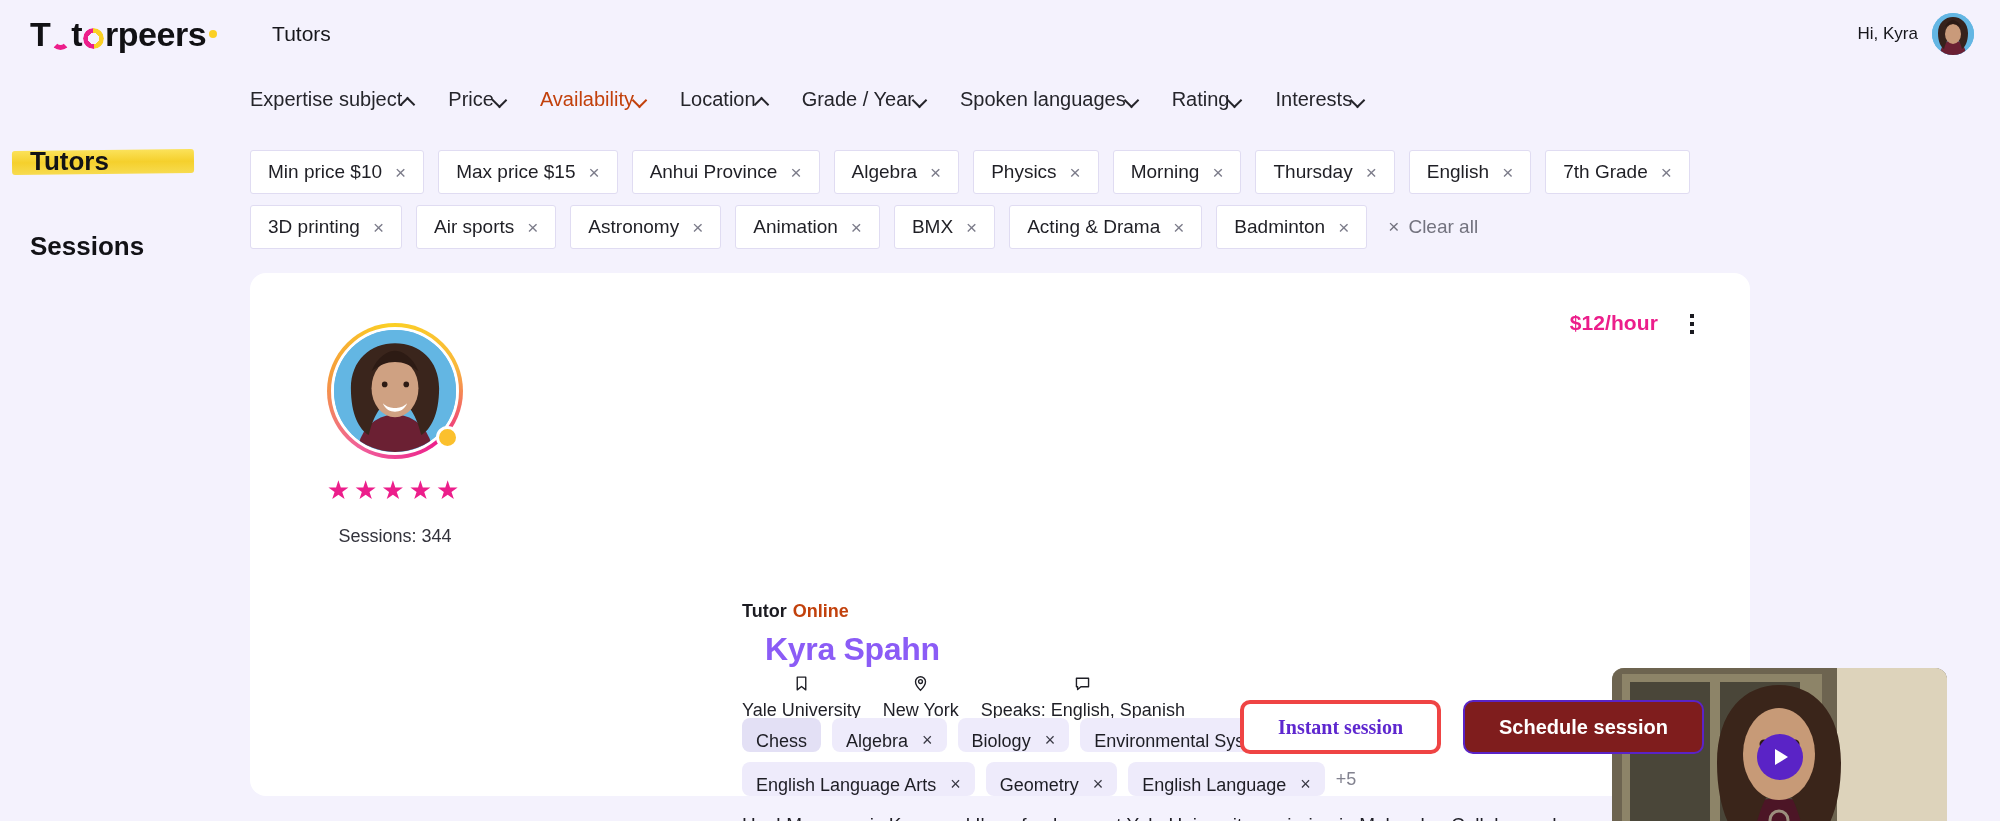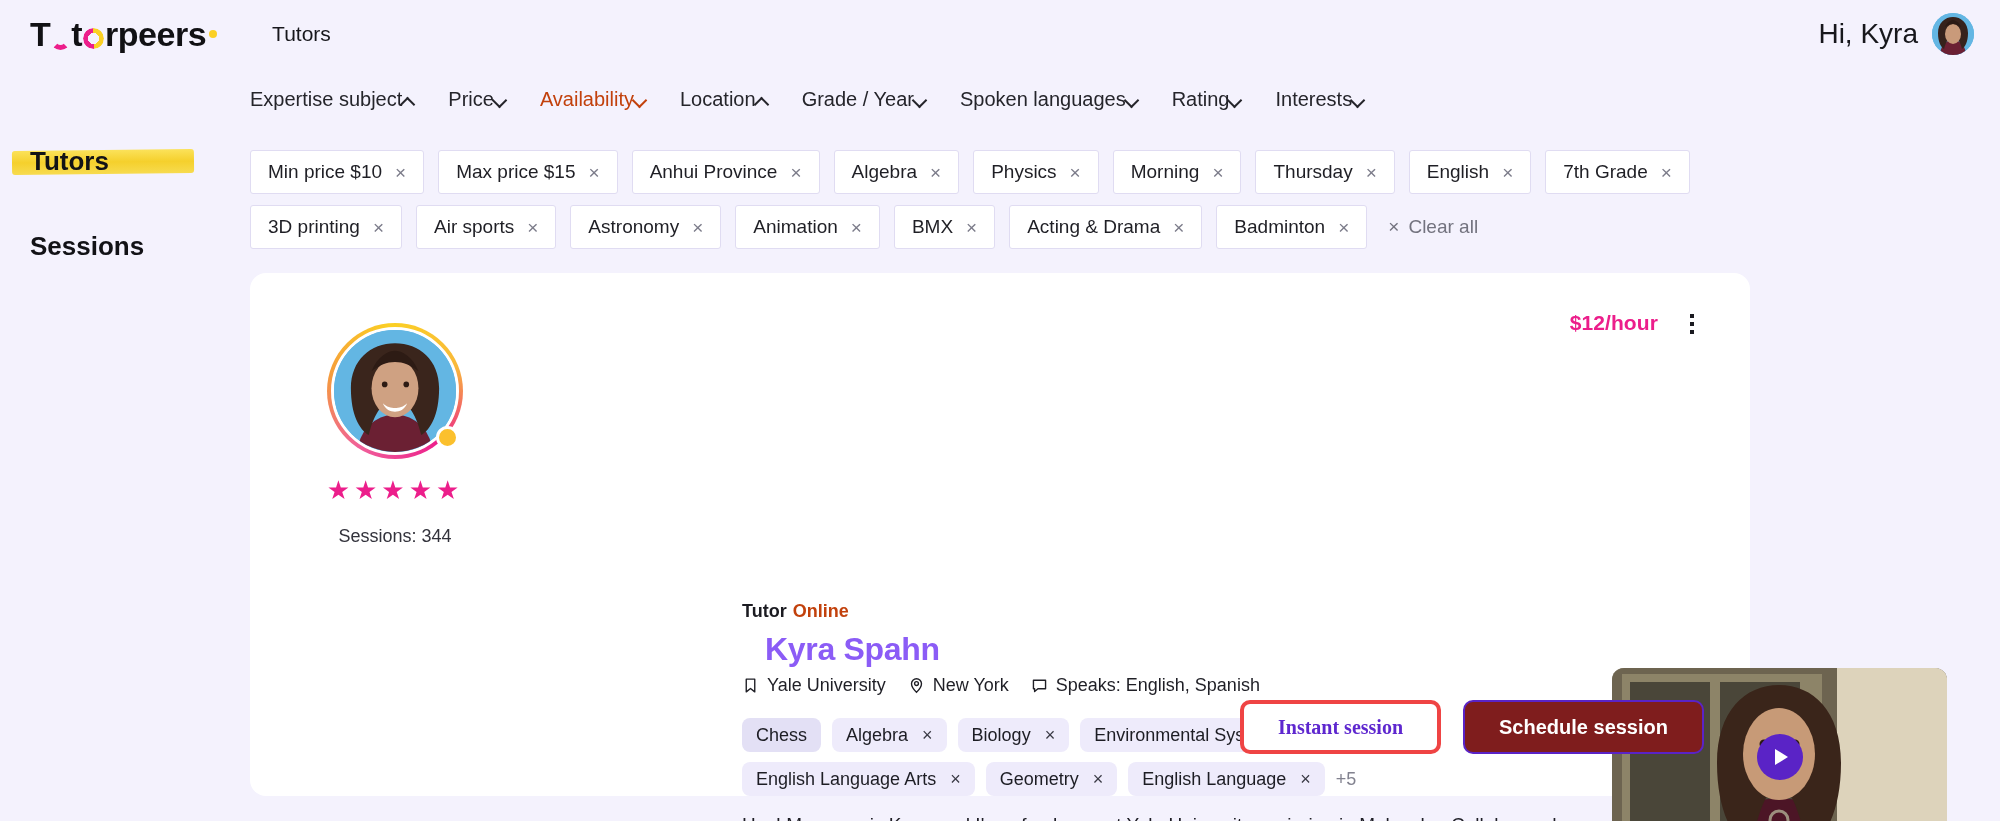--- a/index.html
+++ b/index.html
@@ -39,21 +39,21 @@
   .logo .dot {
     display: inline-block; width: 8px; height: 8px; border-radius: 50%;
     background: #fbd024; margin-left: 3px; position: relative; top: 0px;
   }
   .topbar-link {
     margin-left: 55px; font-size: 21px; color: #17171c; font-weight: 400;
   }
   .topbar-right {
     margin-left: auto; margin-right: 26px; display: flex; align-items: center; gap: 14px;
   }
-  .greeting { font-size: 28px; color: #17171c; }
+  .greeting { font-size: 17px; color: #17171c; }
   .avatar-sm {
     width: 42px; height: 42px; border-radius: 50%; overflow: hidden;
     background: #63b6e3; position: relative; flex: none;
   }
 
   
   .sidebar { position: absolute; top: 140px; left: 0; width: 250px; }
   .side-item {
     position: relative; font-size: 26px; font-weight: 700; color: #121216;
     padding: 6px 0 6px 30px; margin-bottom: 42px; display: inline-block;
@@ -147,30 +147,30 @@
   .meta-row {
     position: absolute; left: 492px; top: 402px; display: flex; align-items: center; gap: 22px;
   }
   .badge-edu {
     display: inline-flex; align-items: center; gap: 9px; height: 30px;
     padding: 0 15px; border-radius: 15px; background: #fbeeb8;
     font-size: 17px; font-weight: 700; color: #6b5a16; white-space: nowrap;
   }
   .meta-item {
     display: inline-flex; align-items: center; gap: 8px; font-size: 18px;
-    color: #1f1f26; white-space: nowrap;
+    color: #1f1f26; white-space: nowrap; flex-direction: column;
   }
   .icon { width: 17px; height: 17px; display: inline-block; flex: none; }
 
   .subject-chips {
     position: absolute; left: 492px; top: 445px; width: 780px;
     display: flex; flex-wrap: wrap; gap: 10px 11px;
   }
   .schip {
-    display: inline-flex; align-items: center; height: 34px;
+    display: inline-flex; height: 34px;
     background: #eeebfb; border-radius: 8px; font-size: 18px; color: #1d1d24;
     padding: 13px 14px; white-space: nowrap;
   }
   .schip.sel { background: #e3e0f5; }
   .schip .sx {
     margin-left: 14px; font-size: 18px; color: #3a3a45; cursor: pointer; line-height: 1;
   }
   .plusmore { display: inline-flex; align-items: center; height: 34px; font-size: 18px; color: #82828f; }
 
   .bio {

